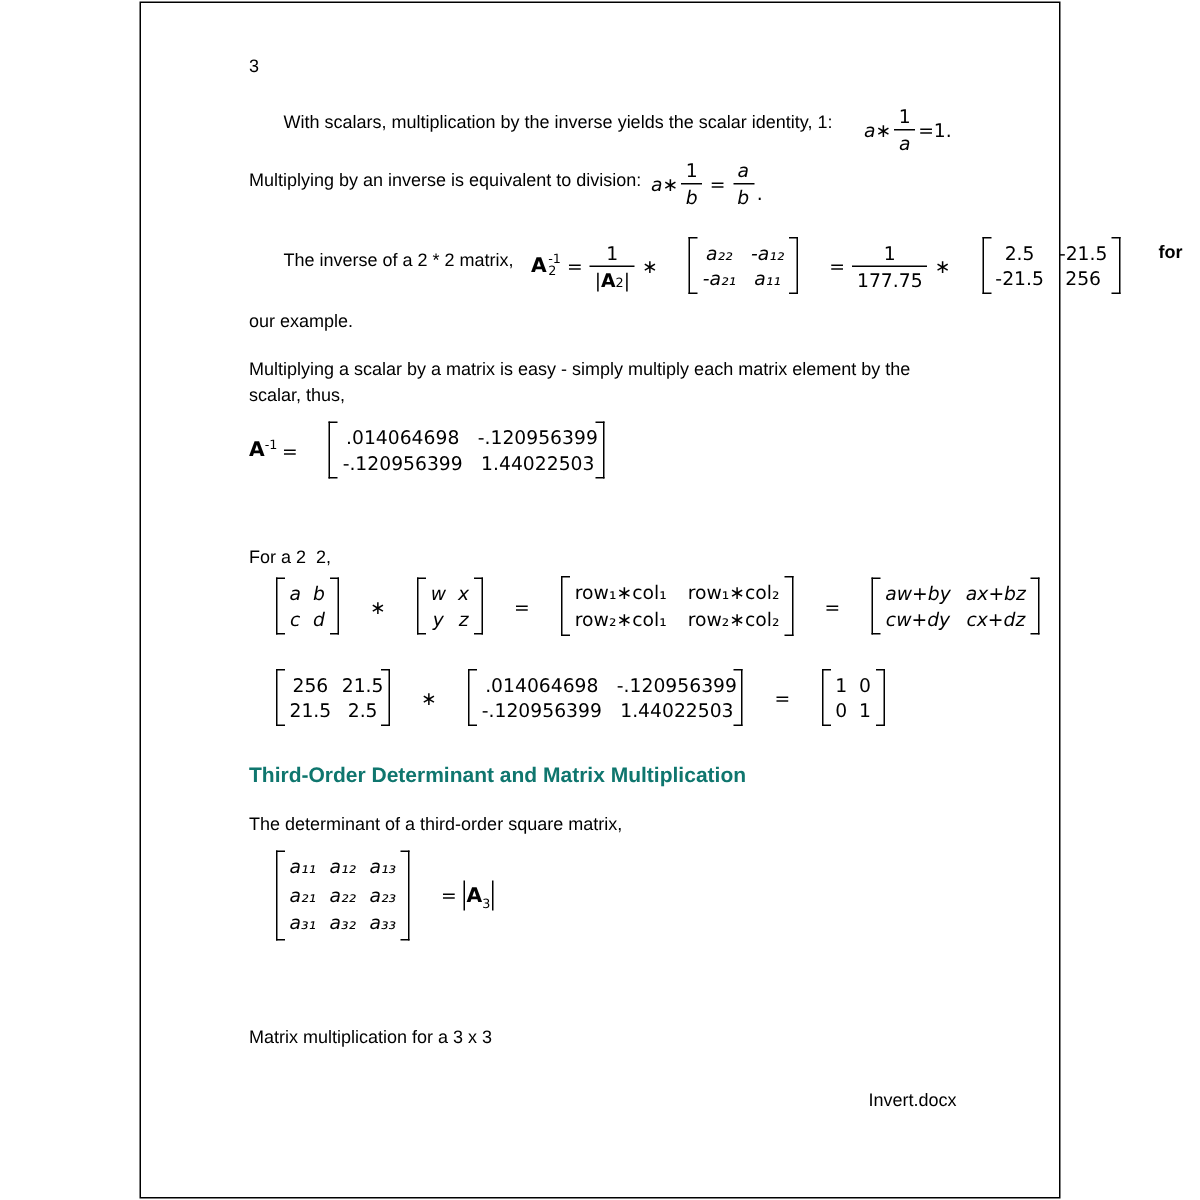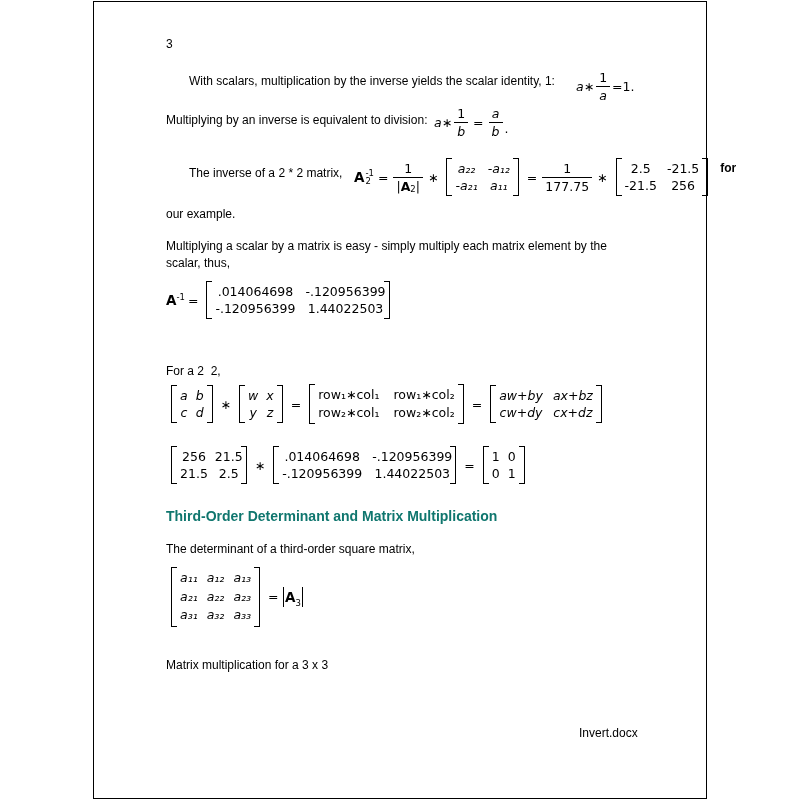--- a/index.html
+++ b/index.html
@@ -13,21 +13,21 @@
          font-family:"DejaVu Sans","Liberation Sans",sans-serif;
          font-size:12.5px; white-space:nowrap; color:#000; }
   .feq > * { flex:none; }
   .it { font-style:italic; }
   .bold { font-weight:bold; font-style:normal; }
   
   .frac { display:inline-flex; flex-direction:column; align-items:center; margin:0 2px; }
   .frac .num { padding:0 3px 1px 3px; }
   .frac .den { border-top:1.4px solid #000; padding:1px 3px 0 3px; display:inline-flex; align-items:center; }
   
-  .mx { display:inline-flex; align-items:stretch; margin:0 5px; }
+  .mx { display:inline-flex; align-items:stretch; margin:0 18px; }
   .mx .br { width:5px; align-self:stretch; }
   .mx .br-l { border-left:1.5px solid #000; border-top:1.5px solid #000; border-bottom:1.5px solid #000; }
   .mx .br-r { border-right:1.5px solid #000; border-top:1.5px solid #000; border-bottom:1.5px solid #000; }
   .mx .grid { display:grid; padding:2px 3px; column-gap:10px; align-items:center;
               justify-items:center; line-height:17px; }
   .mx .c2 { grid-template-columns:repeat(2,auto); }
   .mx .c3 { grid-template-columns:repeat(3,auto); }
   .mx.crowd .br-r { margin-left:-5px; }
   .mx.wide .grid { column-gap:14px; line-height:18px; }
   
@@ -248,18 +248,18 @@
         </span>
         <span class="br br-r"></span>
       </span>
       <span class="op">=</span>
       <span class="vbar"></span>
       <span><span class="bold" style="font-size:13.5px">A</span><span class="subo">3</span></span>
       <span class="vbar"></span>
     </div>
 
 
-    <div class="txt" style="left:72px;top:655px">Matrix multiplication for a 3 x 3</div>
+    <div class="txt" style="left:72px;top:681px">Matrix multiplication for a 3 x 3</div>
 
     <div class="txt" style="left:485px;top:723px">Invert.docx</div>
 
   </div>
 </div>
 
 </body></html>

